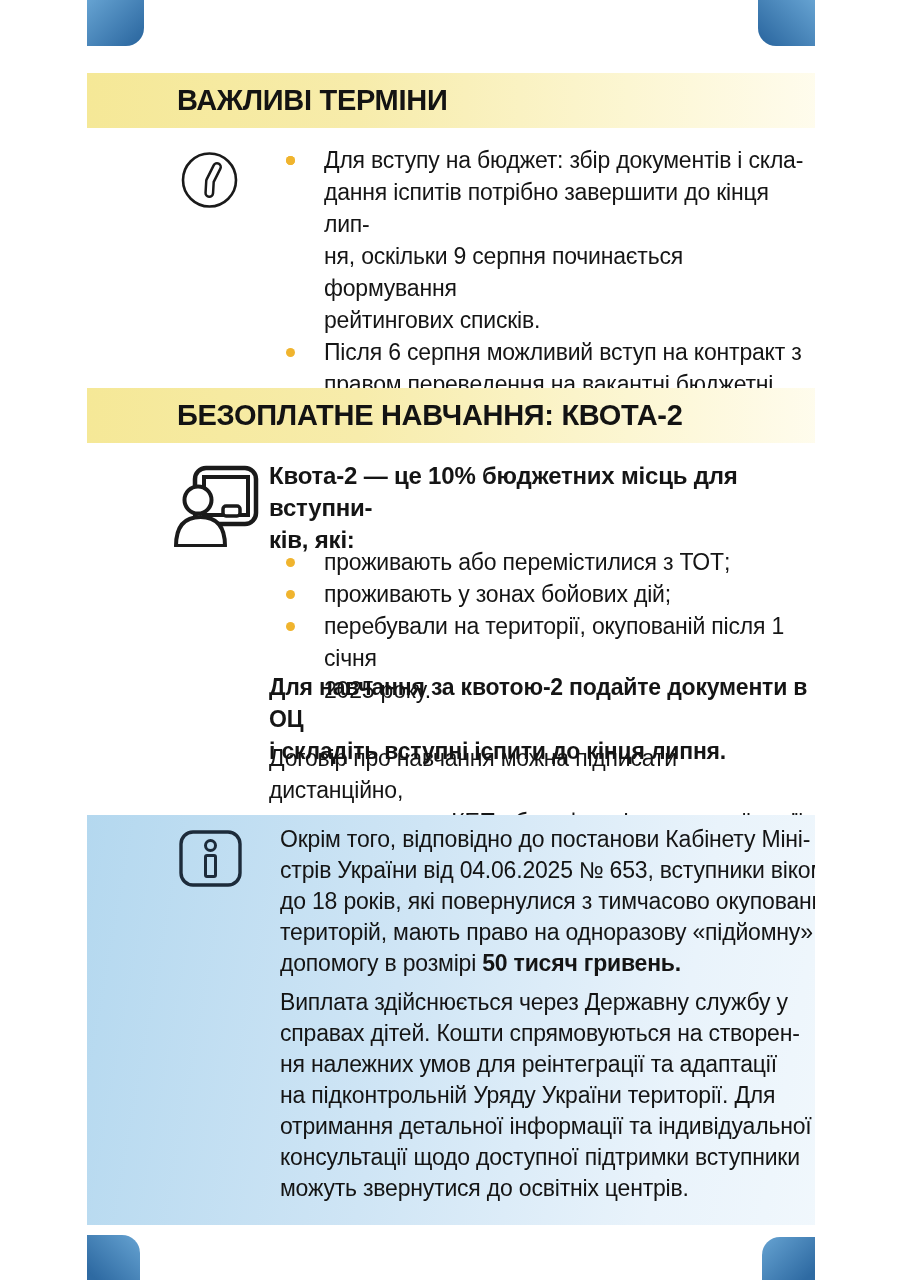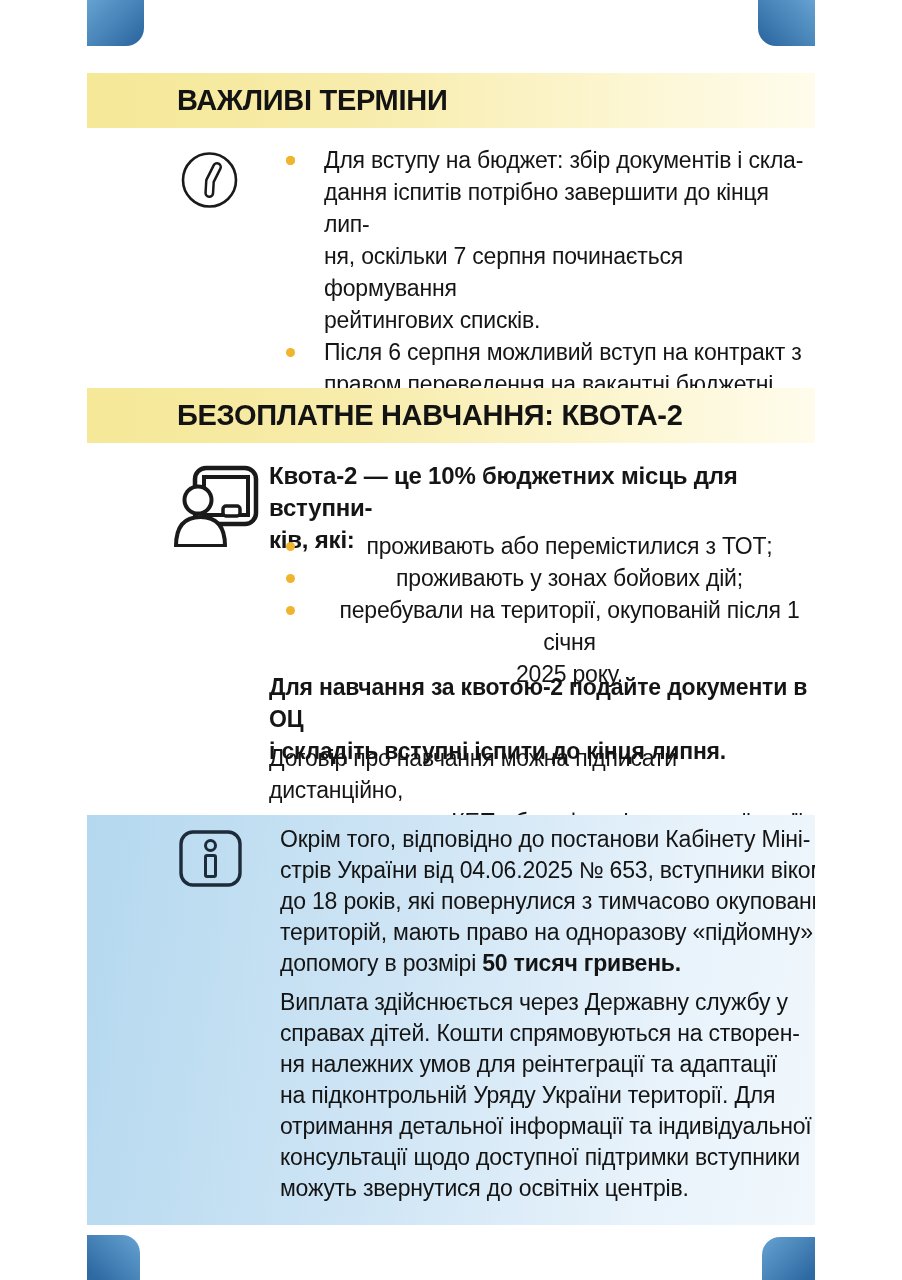--- a/index.html
+++ b/index.html
@@ -41,21 +41,21 @@
 
   
   ul.bullets { position:absolute; left:197px; list-style:none; }
   ul.bullets li { position:relative; padding-left:40px; font-size:23px; line-height:32px; letter-spacing:-0.2px; }
   ul.bullets .dot {
     position:absolute; left:2px; top:12px; width:9px; height:9px; border-radius:50%;
     background:#f0b42e;
   }
   ul.bullets .li-text { white-space:pre-line; }
   ul.b-terms { top:144px; }
-  ul.b-quota { top:530px;text-align:center; }
+  ul.b-quota { top:546px; }
 
   
   .para { position:absolute; left:182px; font-size:23px; line-height:32px;
     letter-spacing:-0.2px; white-space:pre-line; }
   .para.intro { top:460px; font-weight:700; font-size:24px; }
   .para.p-oc  { top:671px;font-weight:bold; }
   .para.p-dog { top:742px; }
 
   
   .info-section {
@@ -93,21 +93,21 @@
   </div>
 
   <ul class="bullets b-terms">
     <li>
       <span class="dot"></span>
     </li>
     <li>
       <span class="dot"></span>
       <span class="li-text">Для вступу на бюджет: збір документів і скла-
 дання іспитів потрібно завершити до кінця лип-
-ня, оскільки 7 серпня починається формування
+ня, оскільки 9 серпня починається формування
 рейтингових списків.</span>
     </li>
     <li>
       <span class="dot"></span>
       <span class="li-text">Після 6 серпня можливий вступ на контракт з
 правом переведення на вакантні бюджетні місця.</span>
     </li>
   </ul>
 
   <div class="banner b2">

